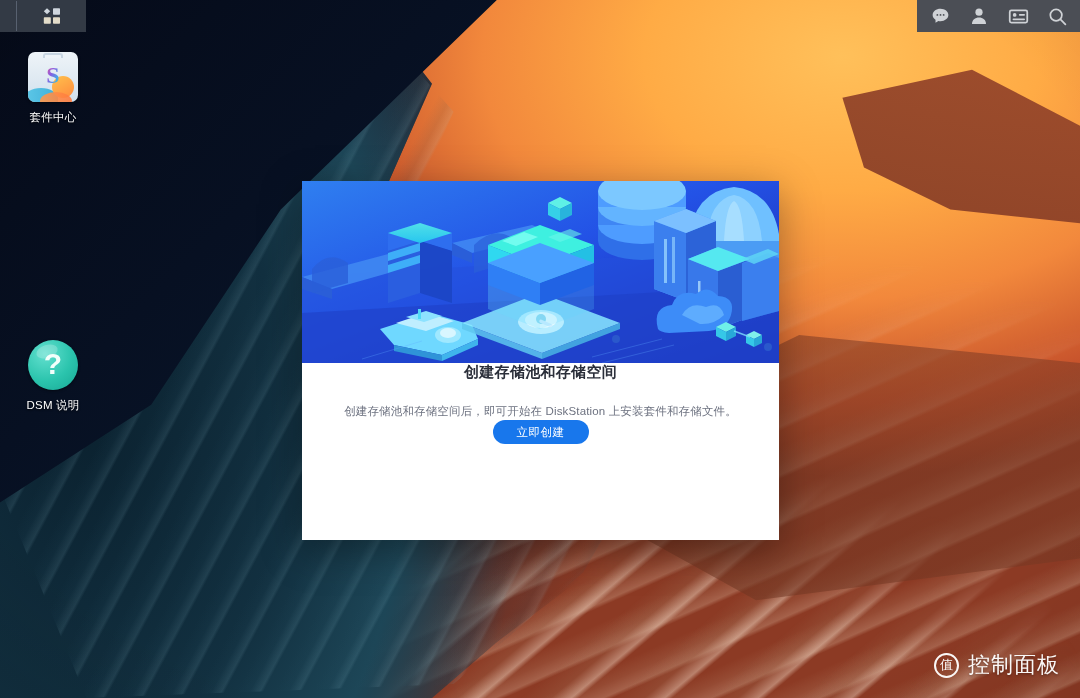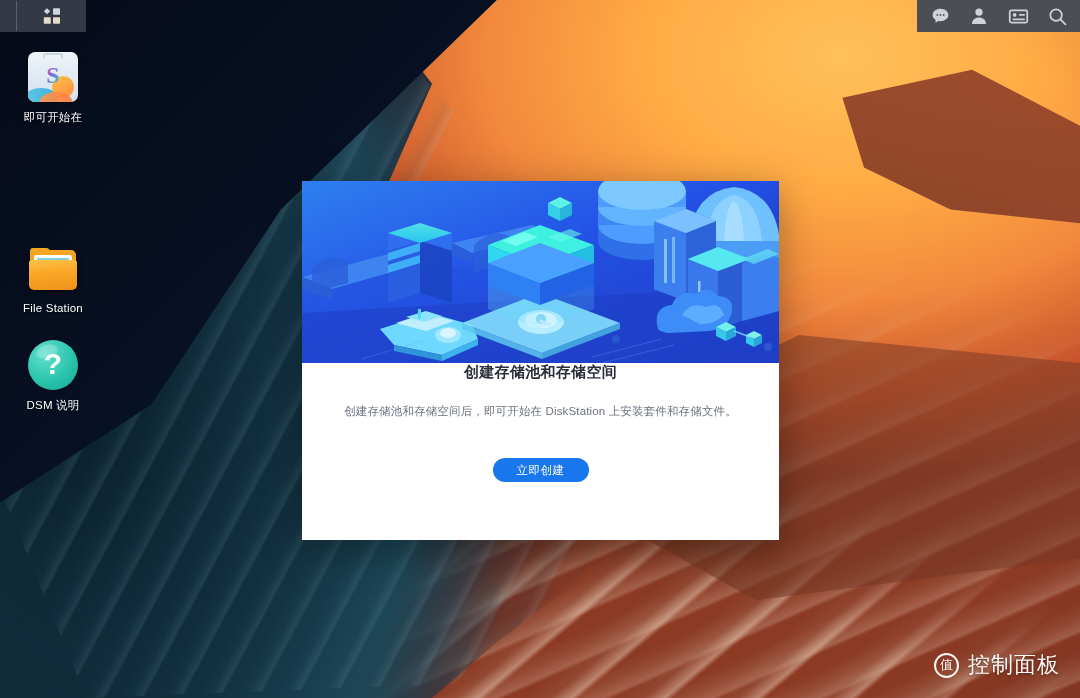--- a/index.html
+++ b/index.html
@@ -215,21 +215,21 @@
   #hero svg { position:absolute; inset:0; width:100%; height:100%; display:block; }
   #dialog-body {
     flex:1; display:flex; flex-direction:column; align-items:center;
   }
   #dialog-title { font-size:15px; font-weight:bold; color:#2b2f3a; letter-spacing:.3px; }
   #dialog-desc {
     margin-top:21px; font-size:11.5px; color:#6d7280; letter-spacing:.15px;
     text-align:left; line-height:1.5;
   }
   #create-btn {
-    margin-top:38px; background:#1877ec; color:#fff; border:none;
+    background:#1877ec; color:#fff; border:none;
     width:96px; height:24px; border-radius:12px; font-size:11.5px;
     cursor:pointer; font-family:inherit; letter-spacing:.5px;
   }
 
   
   #watermark {
     position:absolute; right:20px; bottom:18px;
     display:flex; align-items:center; gap:9px;
     opacity:.96; pointer-events:none;
   }
@@ -305,38 +305,24 @@
   <div class="dicon" style="top:52px;">
     <div class="glyph">
       <div class="ic-pkg">
         <div class="handle"></div>
         <div class="hill"></div>
         <div class="sun"></div>
         <div class="hill2"></div>
         <div class="sletter">S</div>
       </div>
     </div>
-    <div class="lbl">即可开始在</div>
-  </div>
-
-
-  <div class="dicon" style="top:244px;">
-    <div class="glyph">
-      <div class="ic-folder">
-        <div class="tab"></div>
-        <div class="back"></div>
-        <div class="paper">
-          <div class="line" style="top:3px;"></div>
-          <div class="line" style="top:7px;"></div>
-        </div>
-        <div class="front"></div>
-      </div>
-    </div>
-    <div class="lbl">File Station</div>
-  </div>
+    <div class="lbl">套件中心</div>
+  </div>
+
+
 
   <div class="dicon" style="top:340px;">
     <div class="glyph">
       <div class="ic-help">
           <div class="gloss"></div>
           <div class="q">?</div>
         </div>
     </div>
     <div class="lbl">DSM 说明</div>
   </div>

